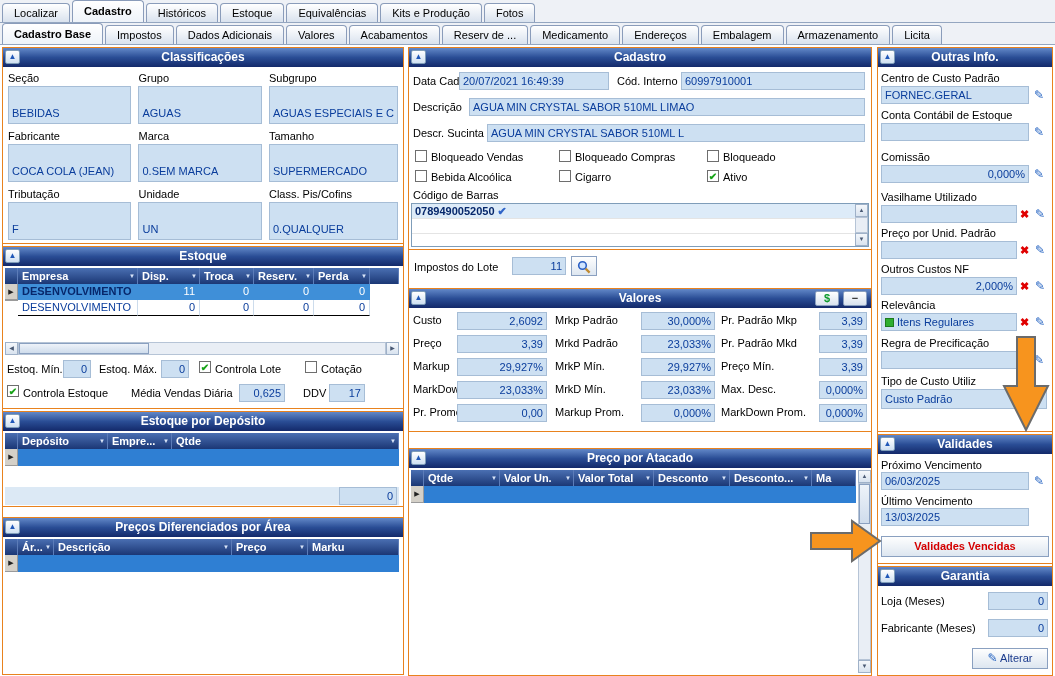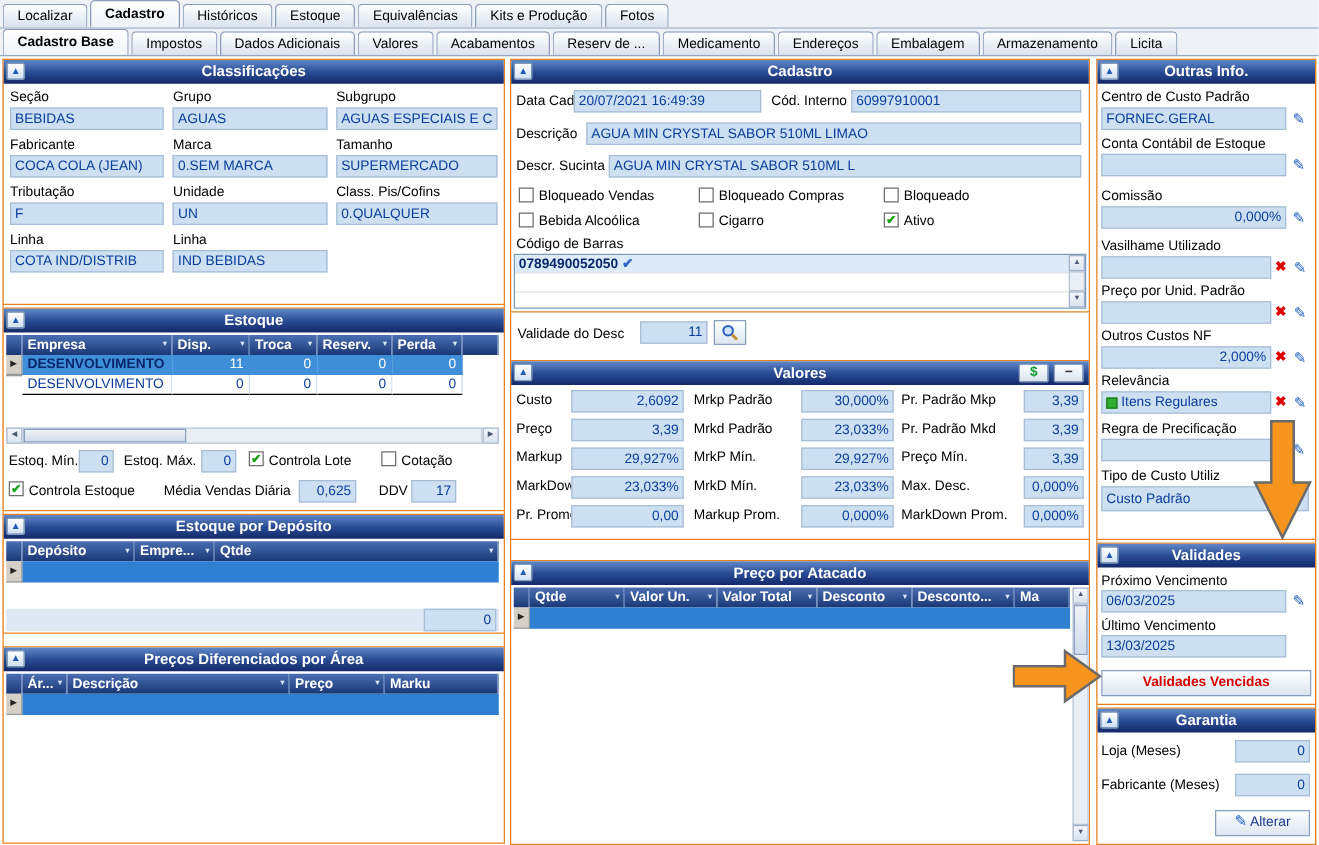--- a/index.html
+++ b/index.html
@@ -19,21 +19,21 @@
 .panel{position:absolute;border:1px solid #E8821E;background:#fff;}
 .phdr{position:relative;height:19px;background:linear-gradient(180deg,#6288c8 0%,#2a4d95 50%,#13296a 100%);color:#fff;font-weight:bold;font-size:12px;text-align:center;line-height:18px;white-space:nowrap;overflow:hidden;}
 .upbtn{position:absolute;left:2px;top:2px;width:15px;height:14px;background:linear-gradient(#ffffff,#cfe0f2);border:1px solid #7f9db9;color:#2058b8;font-size:8px;line-height:12px;text-align:center;font-weight:bold;border-radius:2px;}
 .pbody{position:relative;height:calc(100% - 19px);overflow:hidden;}
 .lbl{position:absolute;color:#000;white-space:nowrap;}
 .fld{position:absolute;background:#cde0f2;border:1px solid #a6bdd6;color:#0a3d9c;line-height:16px;padding:0 3px;white-space:nowrap;overflow:hidden;height:18px;}
 .fld.num{text-align:right;}
 
 .clsgrid{display:grid;grid-template-columns:repeat(3,1fr);gap:6px 7px;padding:5px 5px;}
 .clbl{height:14px;white-space:nowrap;overflow:hidden;}
-.cfld{height:18px;line-height:16px;background:#cde0f2;border:1px solid #a6bdd6;color:#0a3d9c;padding:0 3px;overflow:hidden;white-space:nowrap;}
+.cfld{height:18px;line-height:16px;background:#cde0f2;border:1px solid #a6bdd6;color:#0a3d9c;padding:18px 3px;overflow:hidden;white-space:nowrap;}
 
 .trowflex{position:absolute;display:flex;}
 .th{display:flex;align-items:center;height:16px;background:linear-gradient(180deg,#4a6fb2,#1b3775);color:#fff;font-weight:bold;padding:0 2px 0 4px;border-right:1px solid #5c7cb8;overflow:hidden;white-space:nowrap;}
 .th .dd{margin-left:auto;font-size:6px;color:#d8e4f8;padding-left:2px;}
 .th.corner{width:13px;padding:0;}
 .td{height:16px;line-height:15px;padding:0 4px;border-right:1px solid #cddcec;border-bottom:1px solid #000000;overflow:hidden;white-space:nowrap;color:#0a3d9c;background:#fff;}
 .td.num{text-align:right;}
 .selcol{width:13px;height:100%;background:#d4d0c8;border-right:1px solid #9a9a9a;border-bottom:1px solid #9a9a9a;font-size:7px;line-height:15px;text-align:center;color:#222;flex:0 0 13px;}
 .rsel .td{background:#3f8fd8;color:#fff;border-color:#3f8fd8;}
 .rsel .td.name{color:#07276b;font-weight:bold;}
@@ -309,21 +309,21 @@
         <div class="barrow"></div>
         <div class="abs vscroll" style="right:0;top:0;width:13px;height:42px;">
           <div class="sbtn">▲</div>
           <div class="strack"></div>
           <div class="sbtn">▼</div>
         </div>
       </div>
     </div>
   </div>
 
-  <div class="lbl" style="left:414px;top:261px;">Validade do Desc</div>
+  <div class="lbl" style="left:414px;top:261px;">Impostos do Lote</div>
   <div class="fld num" style="left:512px;top:257px;width:54px;">11</div>
   <div class="btn" style="left:571px;top:256px;width:26px;height:20px;line-height:18px;">
     <svg width="14" height="14" viewBox="0 0 14 14" style="vertical-align:middle;">
         <circle cx="5.5" cy="5.5" r="3.8" fill="#cfe4ff" stroke="#2a5fc4" stroke-width="1.6"></circle>
         <line x1="8.6" y1="8.6" x2="12.6" y2="12.6" stroke="#c08a30" stroke-width="2.2"></line>
       </svg>
   </div>
 
   <div class="panel" style="left:408px;top:288px;width:464px;height:144px;">
     <div class="phdr">

